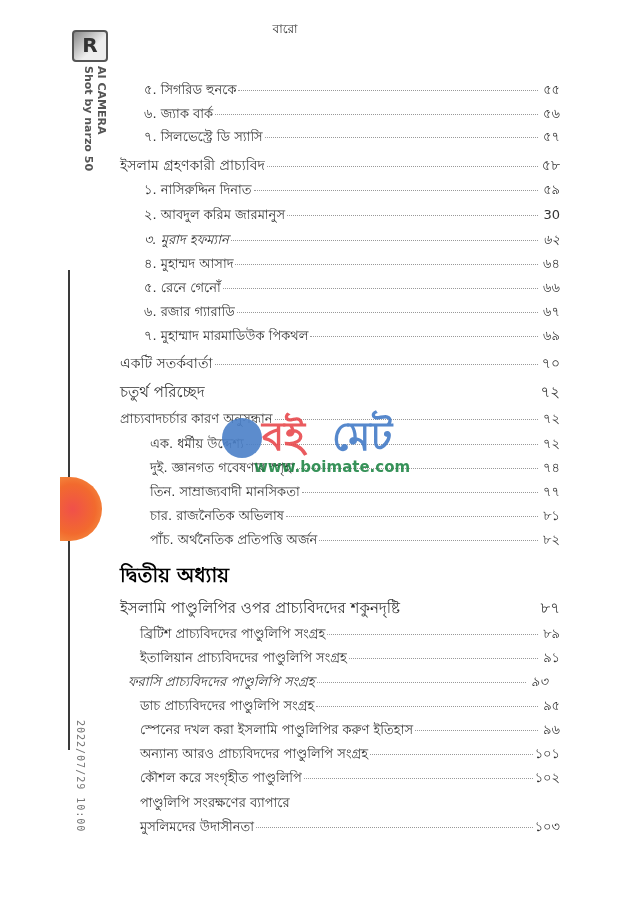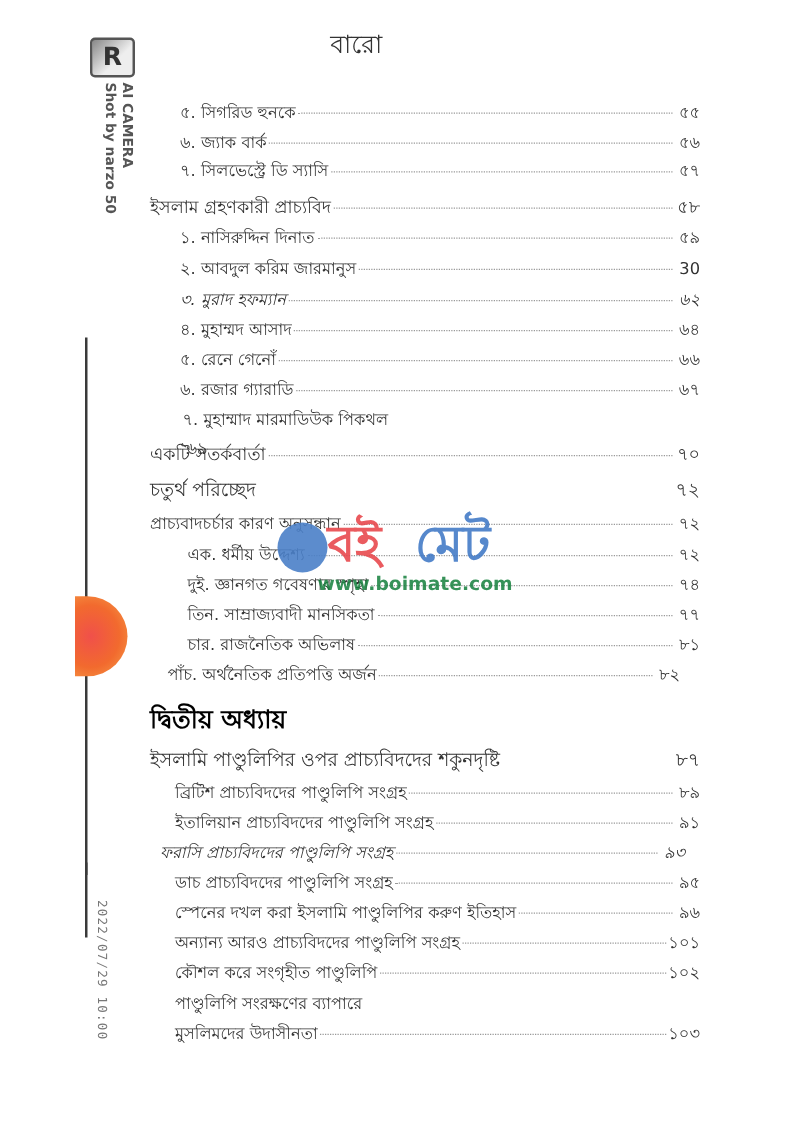--- a/index.html
+++ b/index.html
@@ -30,21 +30,21 @@
     transform-origin: 0 0; transform: rotate(90deg) translate(0, -36px);
     font: bold 11px "DejaVu Sans", sans-serif; color: #555; line-height: 13px;
   }
   .bottom-stamp {
     position: absolute; left: 72px; top: 720px; width: 160px; height: 14px;
     transform-origin: 0 0; transform: rotate(90deg) translate(0, -14px);
     font: 10px "DejaVu Sans Mono", monospace; color: #777; letter-spacing: 1px;
   }
   .running-head {
     position: absolute; top: 20px; left: 0; width: 570px; text-align: center;
-    font-size: 20px; color: #333;
+    font-size: 12px; color: #333;
   }
   .toc { position: absolute; left: 0; top: 0; width: 631px; }
   .row {
     position: absolute; display: flex; align-items: baseline;
     font-size: 13px; color: #333; white-space: nowrap;
   }
   .row .title { flex: 0 0 auto; }
   .row .dots {
     flex: 1 1 auto; border-bottom: 1px dotted #999; margin: 0 2px; height: 1px;
     position: relative; top: -3px;
@@ -137,21 +137,21 @@
   <div class="row" style="left:144px; width:416px; top:278px;">
     <span class="title">৫. রেনে গেনোঁ</span>
       <span class="dots"></span>
       <span class="pg">৬৬</span>
   </div>
   <div class="row" style="left:144px; width:416px; top:302px;">
     <span class="title">৬. রজার গ্যারাডি</span>
       <span class="dots"></span>
       <span class="pg">৬৭</span>
   </div>
-  <div class="row" style="left:144px; width:416px; top:326px;flex-direction:column;">
+  <div class="row" style="left:144px; width:416px; top:326px;">
     <span class="title">৭. মুহাম্মাদ মারমাডিউক পিকথল</span>
       <span class="dots"></span>
       <span class="pg">৬৯</span>
   </div>
   <div class="row head" style="left:120px; width:440px; top:352px;">
     <span class="title">একটি সতর্কবার্তা</span>
       <span class="dots"></span>
       <span class="pg">৭০</span>
   </div>
   <div class="row subhead" style="left:120px; width:440px; top:380px;">
@@ -177,21 +177,21 @@
   <div class="row" style="left:150px; width:410px; top:482px;">
     <span class="title">তিন. সাম্রাজ্যবাদী মানসিকতা</span>
       <span class="dots"></span>
       <span class="pg">৭৭</span>
   </div>
   <div class="row" style="left:150px; width:410px; top:506px;">
     <span class="title">চার. রাজনৈতিক অভিলাষ</span>
       <span class="dots"></span>
       <span class="pg">৮১</span>
   </div>
-  <div class="row" style="left:134px; width:410px; top:530px;justify-content:space-between;">
+  <div class="row" style="left:150px; width:410px; top:530px;justify-content:space-between;">
     <span class="title">পাঁচ. অর্থনৈতিক প্রতিপত্তি অর্জন</span>
       <span class="dots"></span>
       <span class="pg">৮২</span>
   </div>
   <div class="row chapter" style="left:120px; width:440px; top:560px;">
     <span class="title">দ্বিতীয় অধ্যায়</span>
   </div>
   <div class="row subhead" style="left:120px; width:440px; top:596px;">
     <span class="title">ইসলামি পাণ্ডুলিপির ওপর প্রাচ্যবিদদের শকুনদৃষ্টি</span>
       <span class="dots none"></span>

